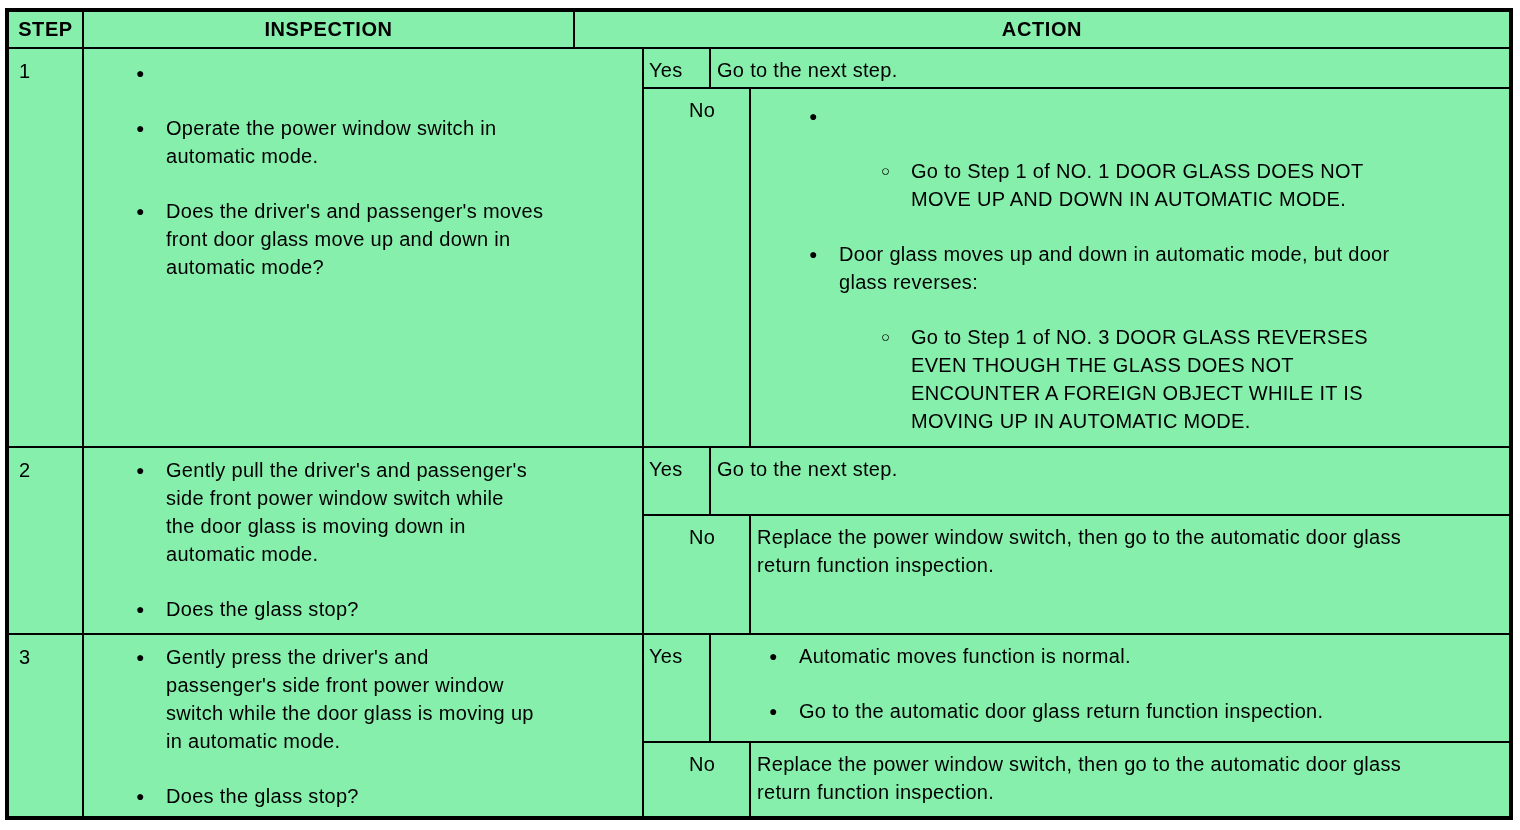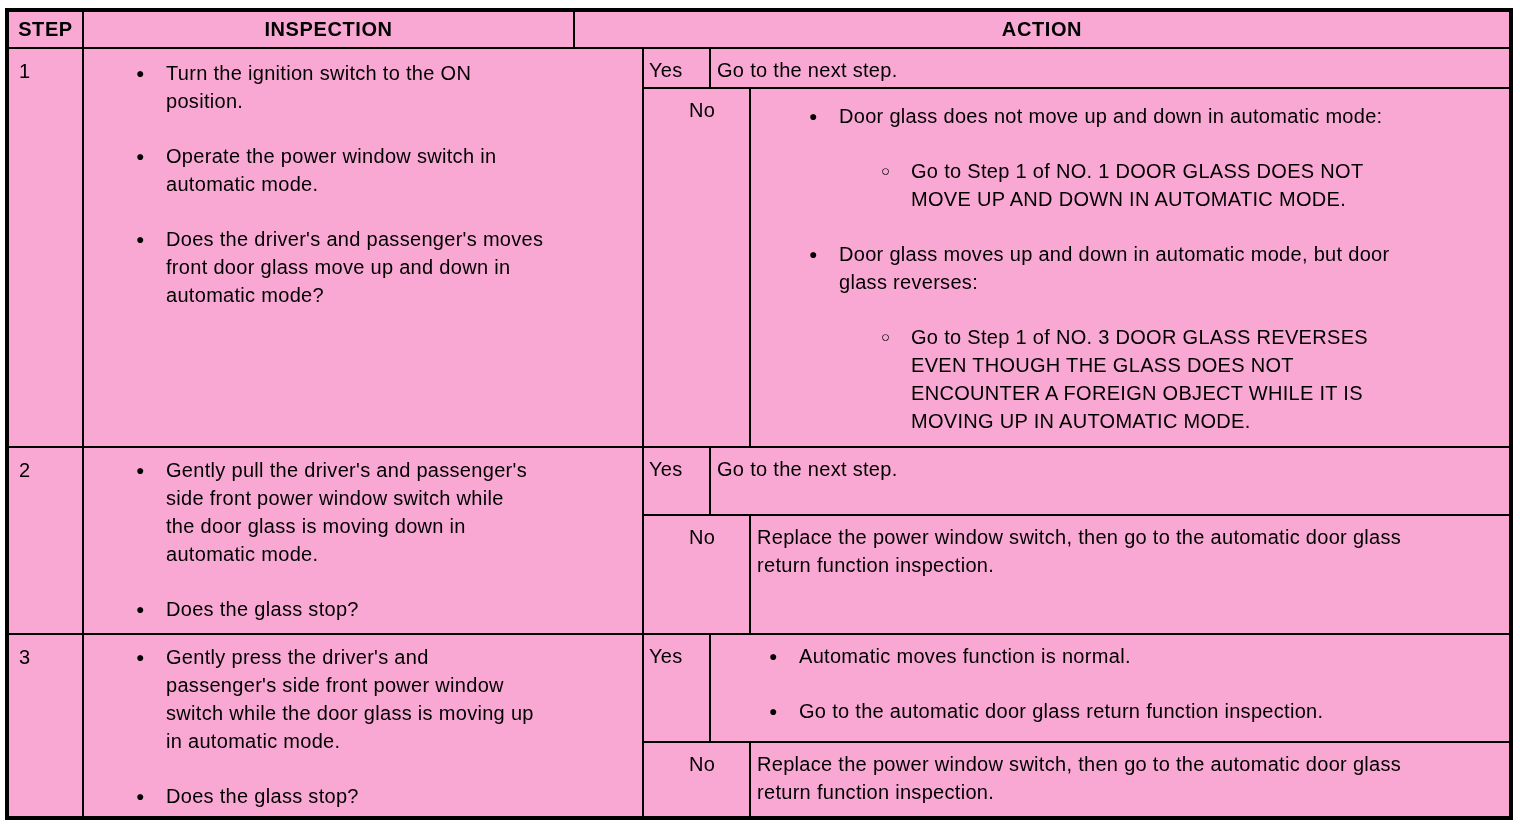--- a/index.html
+++ b/index.html
@@ -8,21 +8,21 @@
     width: 1520px; height: 830px;
     background: #ffffff;
     font-family: "Liberation Sans", sans-serif;
     color: #000000;
   }
   .doc-table {
     position: absolute;
     left: 5px; top: 8px;
     width: 1508px; height: 812px;
     border: 4px solid #000;
-    background: #f9a8d4;
+    background: #86efac;
     overflow: hidden;
   }
   .row { display: flex; }
   .header-row {
     height: 37px;
     border-bottom: 2px solid #000;
     font-weight: bold;
     font-size: 20px;
     letter-spacing: 0.6px;
   }
@@ -73,22 +73,20 @@
     <div class="hcell c-step">STEP</div>
     <div class="hcell c-inspspan">INSPECTION</div>
     <div class="hcell c-action">ACTION</div>
   </div>
 
   <div class="row body-row r1">
     <div class="c-step step-cell">1</div>
     <div class="c-insp insp-cell">
       <div class="bitem">
         <span class="glyph">●</span>
-        <span class="btext">Turn the ignition switch to the ON
-position.</span>
       </div>
       <div class="bitem">
         <span class="glyph">●</span>
         <span class="btext">Operate the power window switch in
 automatic mode.</span>
       </div>
       <div class="bitem">
         <span class="glyph">●</span>
         <span class="btext">Does the driver's and passenger's moves
 front door glass move up and down in
@@ -98,21 +96,20 @@
     <div class="rightpart">
       <div class="subrow yes">
         <div class="c-yn yn-cell">Yes</div>
         <div class="action-cell pre">Go to the next step.</div>
       </div>
       <div class="subrow grow">
         <div class="c-yn yn-cell">No</div>
         <div class="action-cell p12">
           <div class="bitem">
             <span class="glyph">●</span>
-            <span class="btext">Door glass does not move up and down in automatic mode:</span>
           </div>
           <div class="bitem subitem">
             <span class="glyph">○</span>
             <span class="btext">Go to Step 1 of NO. 1 DOOR GLASS DOES NOT
 MOVE UP AND DOWN IN AUTOMATIC MODE.</span>
           </div>
           <div class="bitem">
             <span class="glyph">●</span>
             <span class="btext">Door glass moves up and down in automatic mode, but door
 glass reverses:</span>

